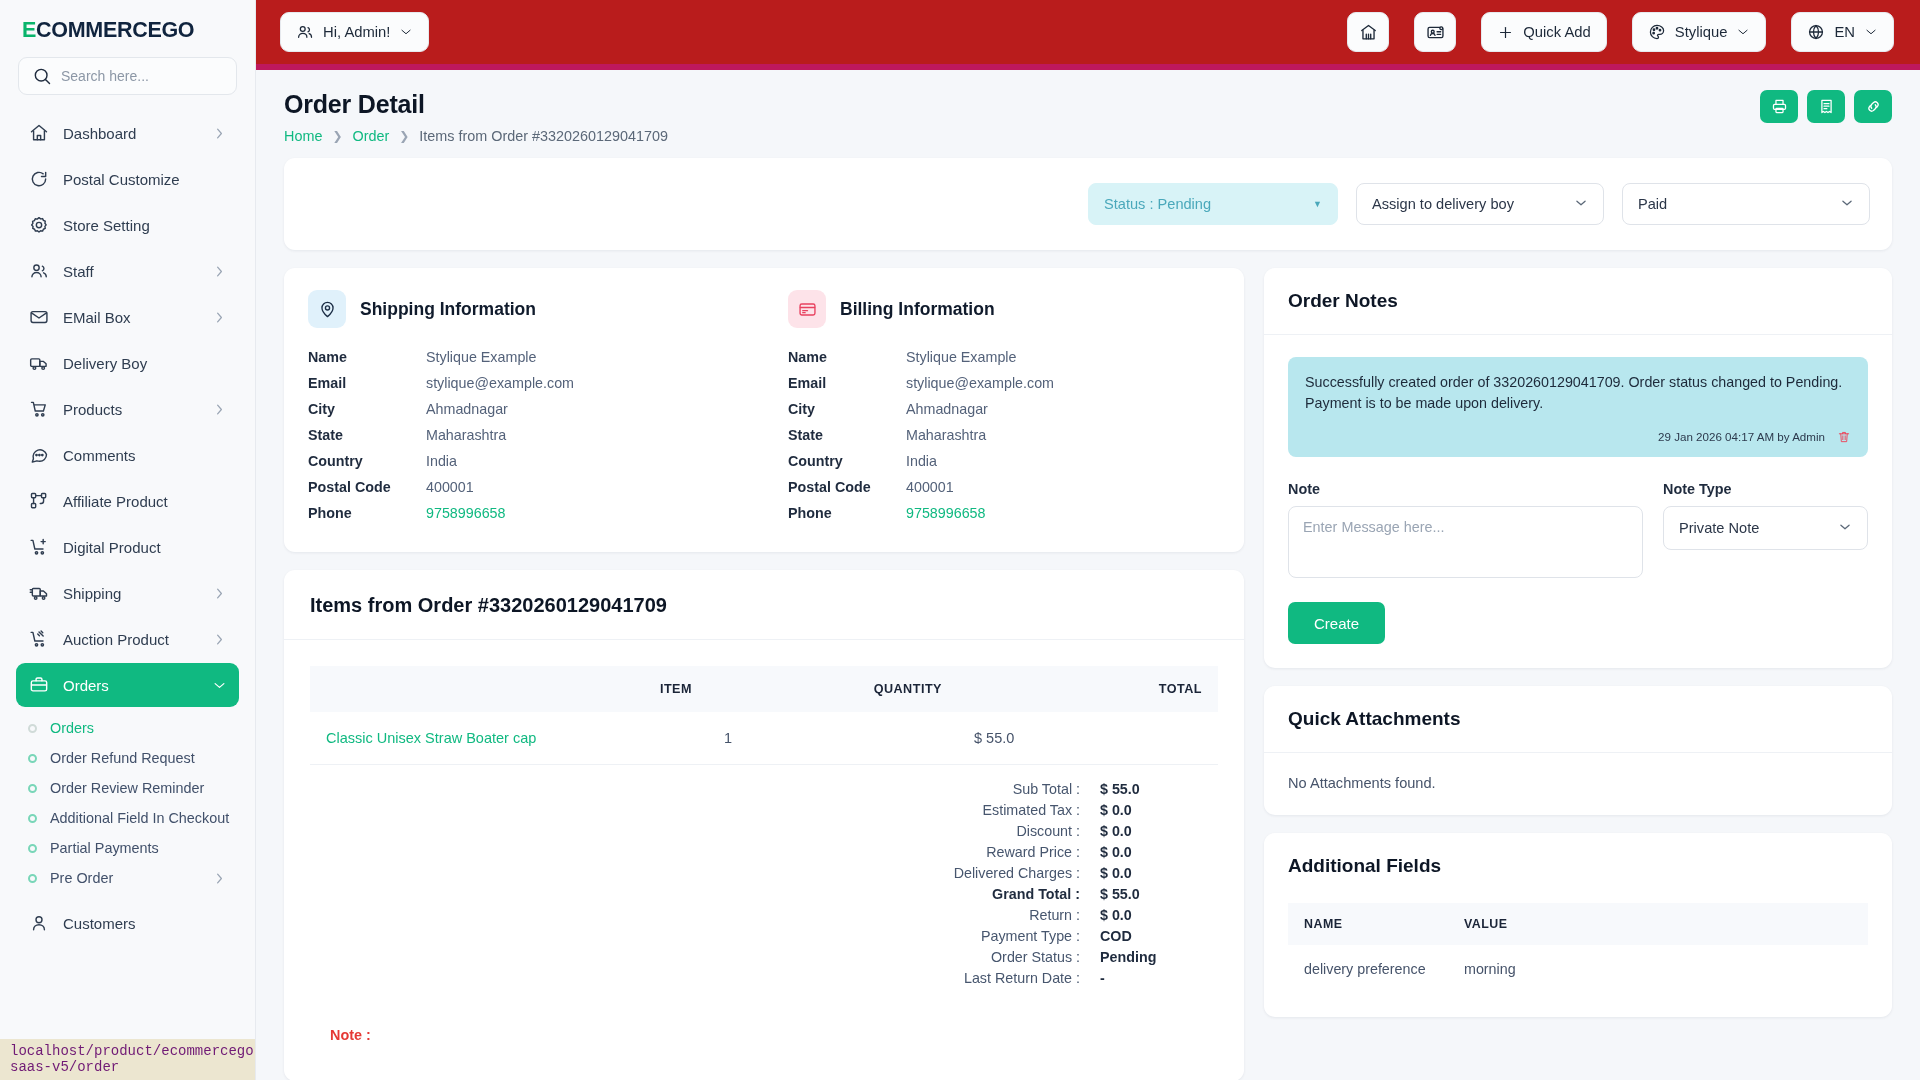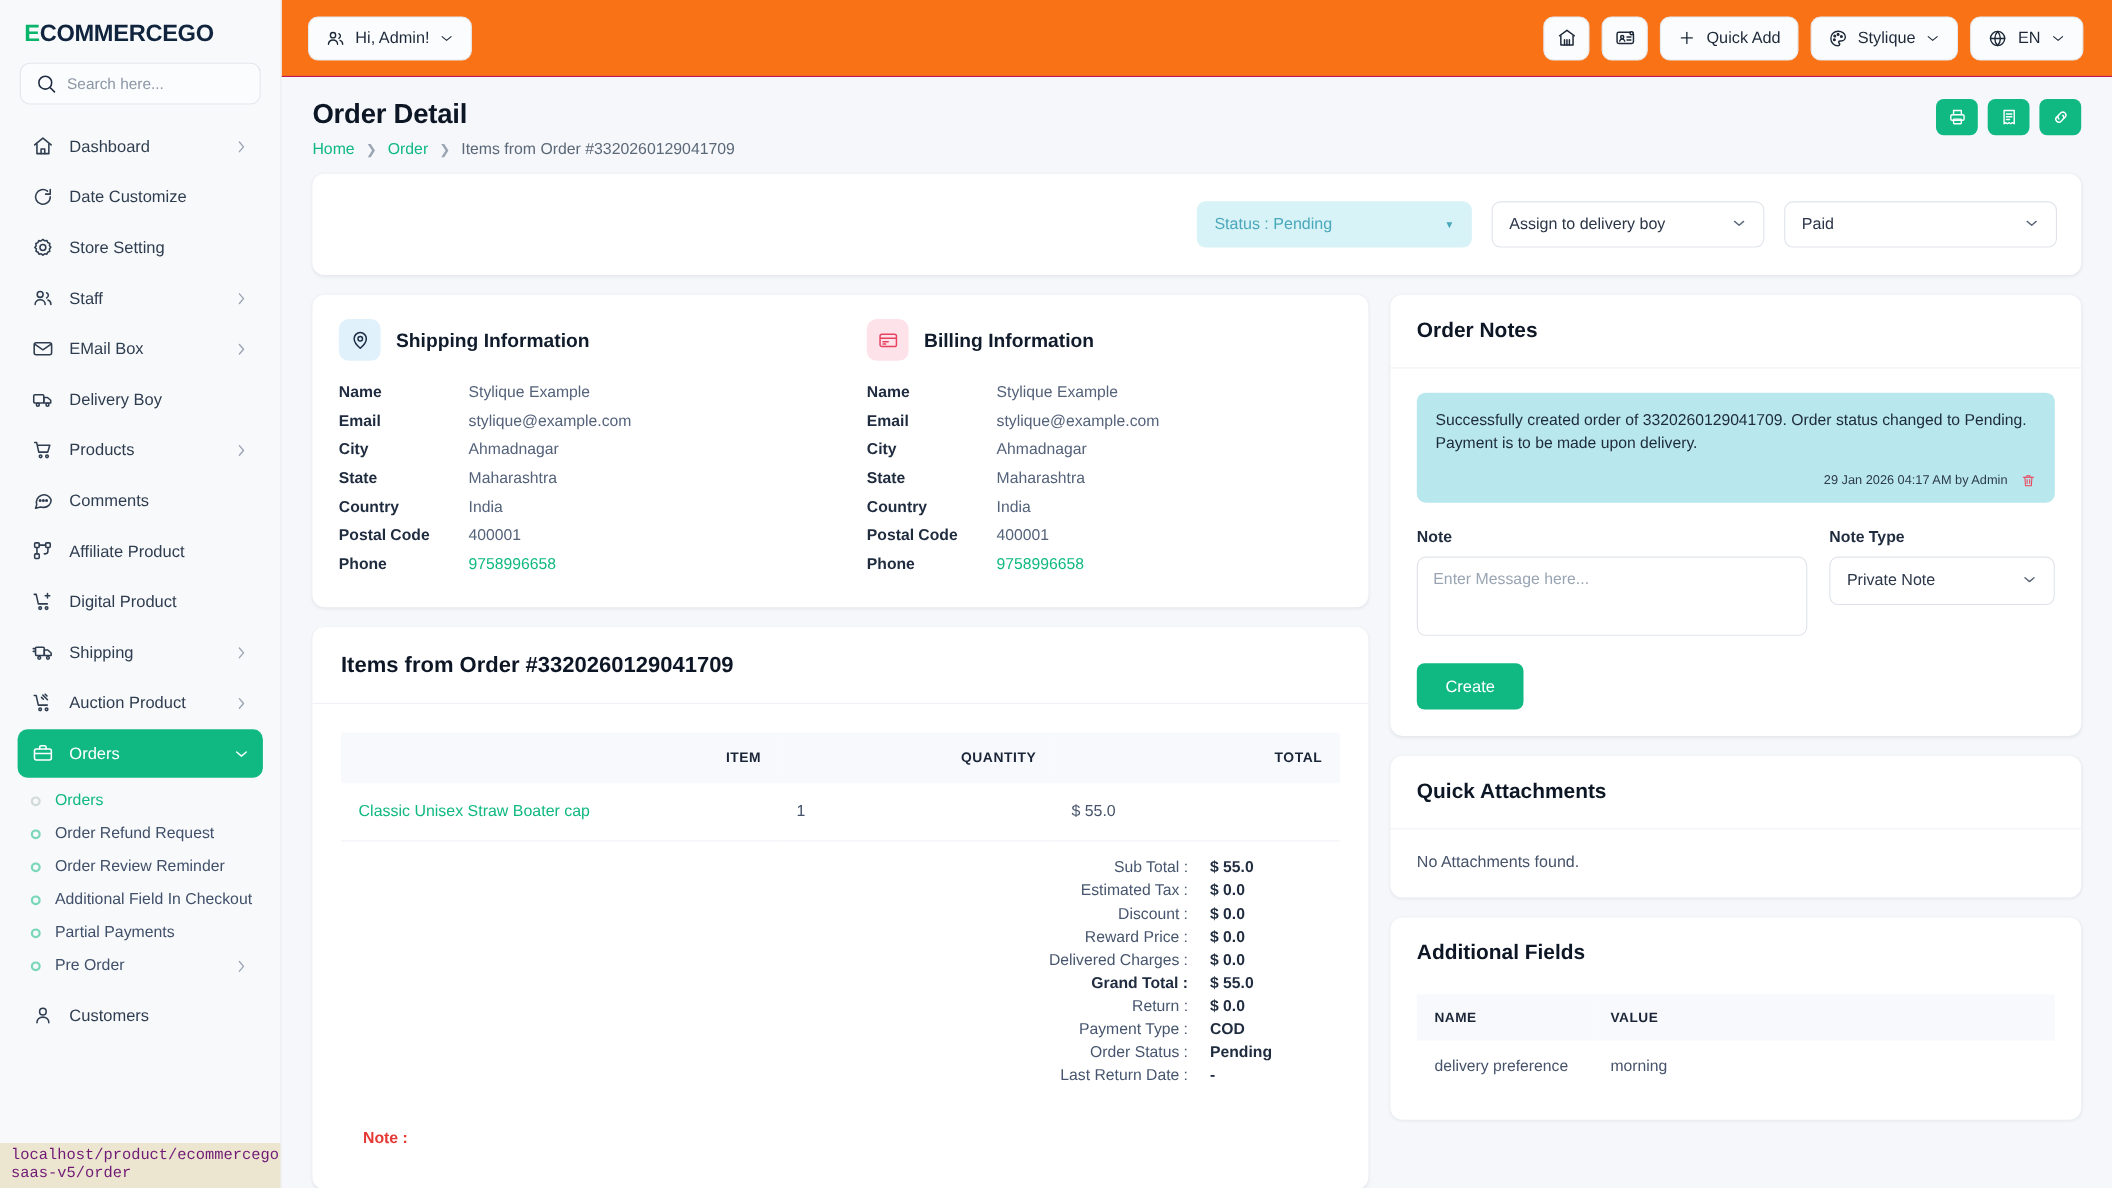--- a/index.html
+++ b/index.html
@@ -69,34 +69,34 @@
   .dot {
     width: 9px; height: 9px; border-radius: 50%;
     border: 2px solid #10b981; flex: 0 0 9px;
     background: transparent; opacity: .55;
   }
   .sub-item.current .dot { opacity: .45; border-color: #9fb5ac; }
 
   
   .main { flex: 1; height: 1080px; overflow: hidden; position: relative; background: #f5f7fa; }
   .topbar {
-    height: 70px; background: #f97316;
+    height: 70px; background: #b91c1c;
     display: flex; align-items: center; justify-content: space-between;
     padding: 0 26px 0 24px;
-    border-bottom: 1px solid #be185d;
+    border-bottom: 6px solid #be185d;
   }
   .pill {
     display: flex; align-items: center; gap: 9px;
     height: 40px; padding: 0 15px;
     border: 1px solid #e6e9ee; border-radius: 9px;
     background: #fbfcfd; font-size: 14.8px; color: #1d2939;
     cursor: pointer; white-space: nowrap;
   }
   .pill.sq { width: 42px; padding: 0; justify-content: center; }
-  .topbar-right { display: flex; align-items: center; gap: 11px; }
+  .topbar-right { display: flex; align-items: center; gap: 25px; }
   .pill svg { stroke: currentColor; fill: none; stroke-width: 1.7; stroke-linecap: round; stroke-linejoin: round; }
 
   .page-head {
     padding: 20px 28px 14px 28px;
     display: flex; align-items: flex-start; justify-content: space-between;
   }
   .page-title { font-size: 25px; font-weight: 700; color: #0d1625; letter-spacing: -0.2px;}
   .crumbs { display: flex; align-items: center; gap: 10px; margin-top: 9px; font-size: 14.4px; }
   .crumbs a { color: #10b981; text-decoration: none; cursor: pointer; }
   .crumbs .sep { color: #9aa5b4; font-size: 12px; }
@@ -260,21 +260,21 @@
             </svg>
           </span>
       </div>
       <div class="nav-item">
         <span class="ico">
             <svg viewBox="0 0 24 24">
               <path d="M20 12a8 8 0 1 1-3-6.2"></path>
               <polyline points="20 4 20 9 15 9"></polyline>
             </svg>
           </span>
-        <span class="label">Date Customize</span>
+        <span class="label">Postal Customize</span>
       </div>
       <div class="nav-item">
         <span class="ico">
             <svg viewBox="0 0 24 24">
               <circle cx="12" cy="12" r="3.2"></circle>
               <path d="M12 3.2l1.9 1.5 2.4-.4 1 2.2 2.2 1-.4 2.4 1.5 1.9-1.5 1.9.4 2.4-2.2 1-1 2.2-2.4-.4-1.9 1.5-1.9-1.5-2.4.4-1-2.2-2.2-1 .4-2.4L3.2 12l1.5-1.9-.4-2.4 2.2-1 1-2.2 2.4.4z"></path>
             </svg>
           </span>
         <span class="label">Store Setting</span>
       </div>

